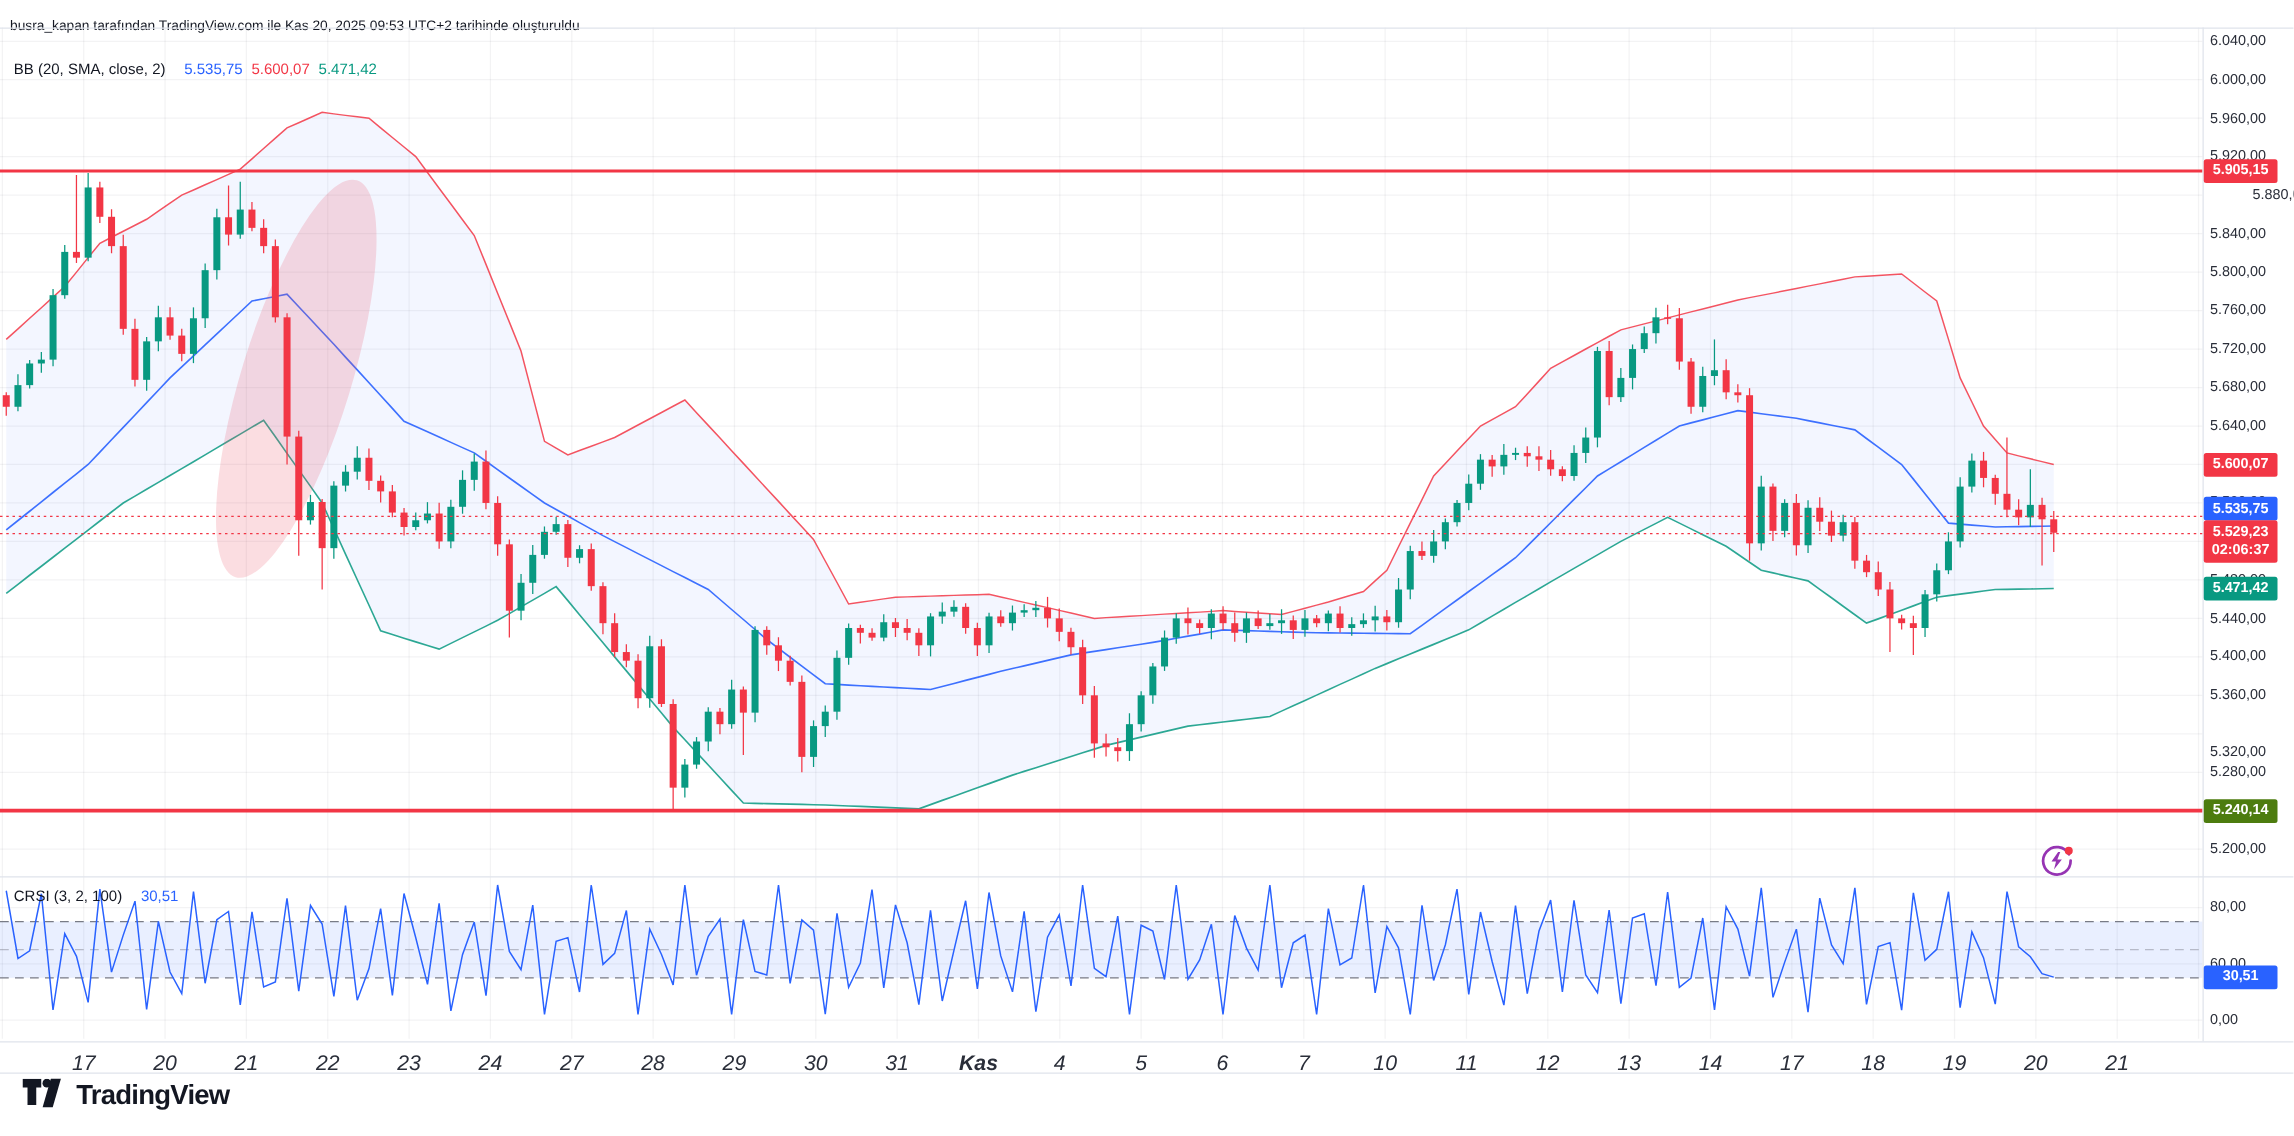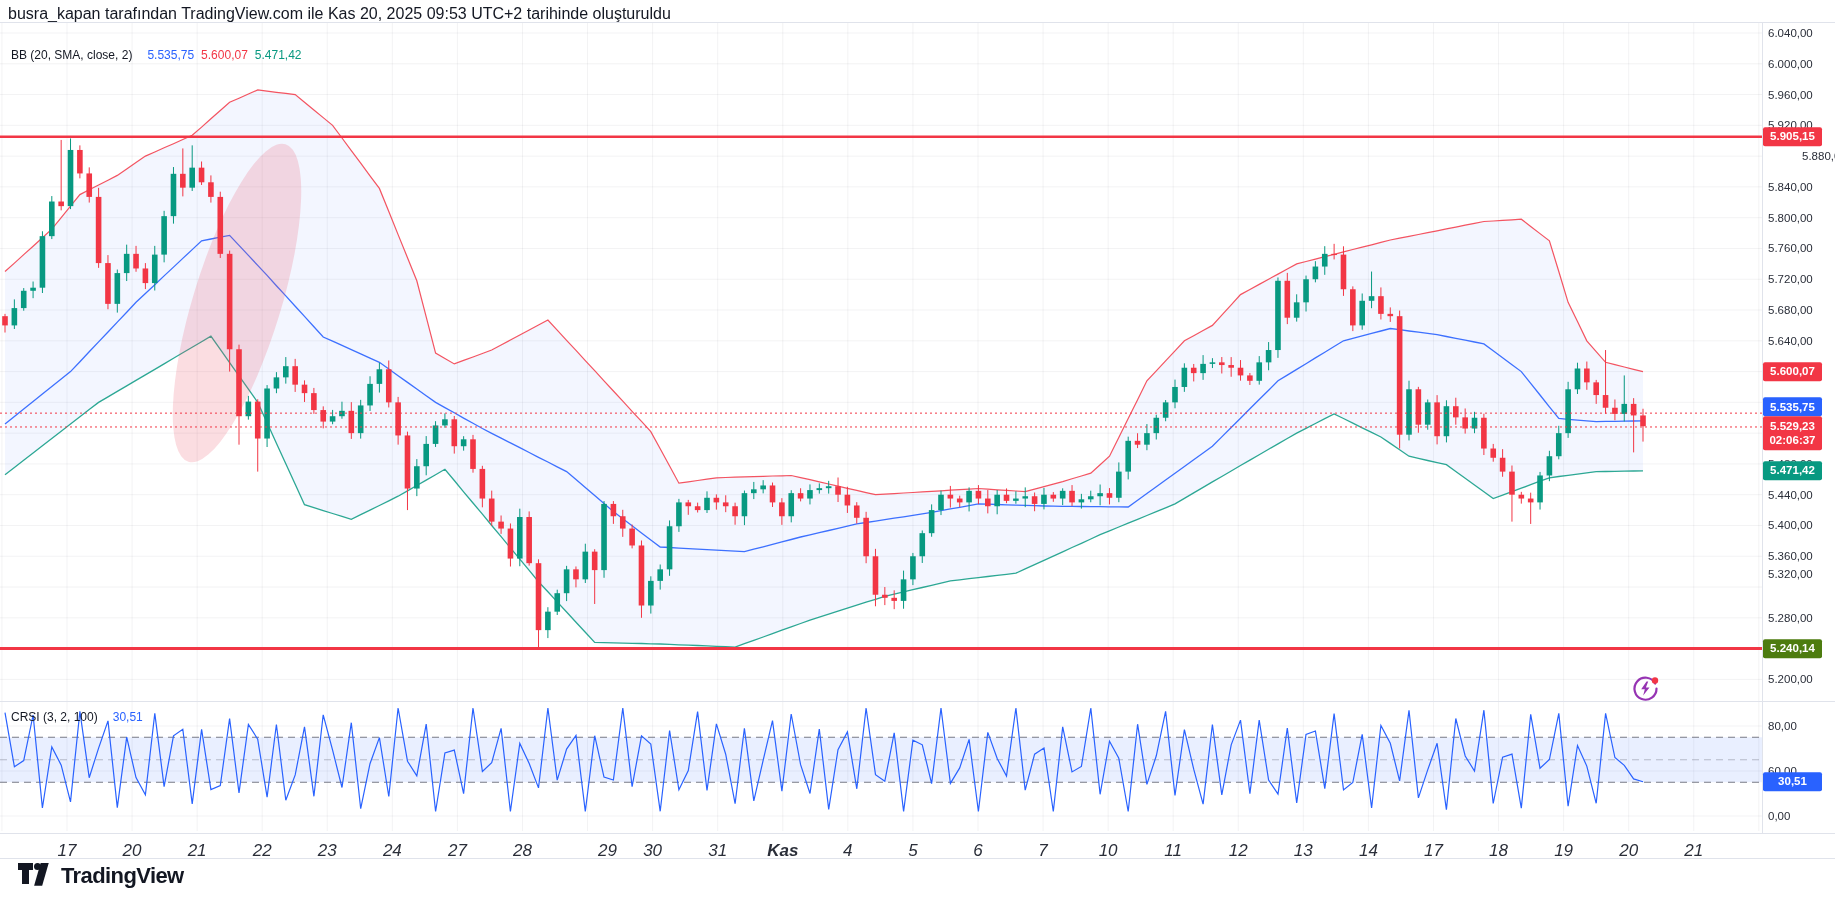--- a/index.html
+++ b/index.html
@@ -1,19 +1,19 @@
 <!DOCTYPE html>
 <html><head>
 <meta charset="utf-8">
 <style>
   html,body{margin:0;padding:0;background:#fff;}
   #stage{position:relative;width:1835px;height:909px;background:#fff;overflow:hidden;
          font-family:"Liberation Sans",sans-serif;color:#131722;}
   #chart-svg{position:absolute;left:0;top:0;}
-  .attribution{position:absolute;left:8px;top:5px;font-size:16px;color:#131722;white-space:nowrap;}
+  .attribution{position:absolute;left:8px;top:15px;font-size:11px;color:#131722;white-space:nowrap;}
   .legend{position:absolute;left:11px;font-size:12px;white-space:nowrap;z-index:6;}
   .legend .title{color:#131722;margin-right:8px;}
   .legend .lbl{color:#131722;margin-left:6px;margin-right:1px;}
   .legend .red{color:#f23645;}
   .legend .blue{color:#2962ff;margin-left:7px;}
   .legend .green{color:#089981;margin-left:7px;}
   .legend .redv{color:#f23645;margin-left:7px;}
   .px-label{position:absolute;left:1768px;font-size:11.5px;color:#2a2e39;transform:translateY(-50%);z-index:2;}
   .t-label{position:absolute;top:841px;font-size:17px;color:#2a2e39;transform:translateX(-50%);z-index:2;font-style:italic;}
   .t-label.bold{font-weight:700;}
@@ -480,37 +480,37 @@
       <div class="px-label" style="top: 217.68px;">5.800,00</div>
       <div class="px-label" style="top: 248.46px;">5.760,00</div>
       <div class="px-label" style="top: 279.24px;">5.720,00</div>
       <div class="px-label" style="top: 310.02px;">5.680,00</div>
       <div class="px-label" style="top: 340.8px;">5.640,00</div>
       <div class="px-label" style="top: 402.36px;">5.560,00</div>
       <div class="px-label" style="top: 463.92px;">5.480,00</div>
       <div class="px-label" style="top: 494.7px;">5.440,00</div>
       <div class="px-label" style="top: 525.48px;">5.400,00</div>
       <div class="px-label" style="top: 556.26px;">5.360,00</div>
-      <div class="px-label" style="top: 574px;">5.320,00</div>
+      <div class="px-label" style="top: 602px;">5.320,00</div>
       <div class="px-label" style="top: 617.82px;">5.280,00</div>
       <div class="px-label" style="top: 679.38px;">5.200,00</div>
       <div class="px-label" style="top: 726px;">80,00</div>
       <div class="px-label" style="top: 771px;">60,00</div>
       <div class="px-label" style="top: 816px;">0,00</div>
     </div>
   <div id="time-axis">
       <div class="t-label" style="left: 67px;">17</div>
       <div class="t-label" style="left: 132.07px;">20</div>
       <div class="t-label" style="left: 197.14px;">21</div>
       <div class="t-label" style="left: 262.21px;">22</div>
       <div class="t-label" style="left: 327.28px;">23</div>
       <div class="t-label" style="left: 392.35px;">24</div>
       <div class="t-label" style="left: 457.42px;">27</div>
       <div class="t-label" style="left: 522.49px;">28</div>
-      <div class="t-label" style="left: 587.56px; margin-left: 20px;">29</div>
+      <div class="t-label" style="left: 587.56px;">29</div>
       <div class="t-label" style="left: 652.63px;">30</div>
       <div class="t-label" style="left: 717.7px;">31</div>
       <div class="t-label bold" style="left: 782.77px;">Kas</div>
       <div class="t-label" style="left: 847.84px;">4</div>
       <div class="t-label" style="left: 912.91px;">5</div>
       <div class="t-label" style="left: 977.98px;">6</div>
       <div class="t-label" style="left: 1043.05px;">7</div>
       <div class="t-label" style="left: 1108.12px;">10</div>
       <div class="t-label" style="left: 1173.19px;">11</div>
       <div class="t-label" style="left: 1238.26px;">12</div>

